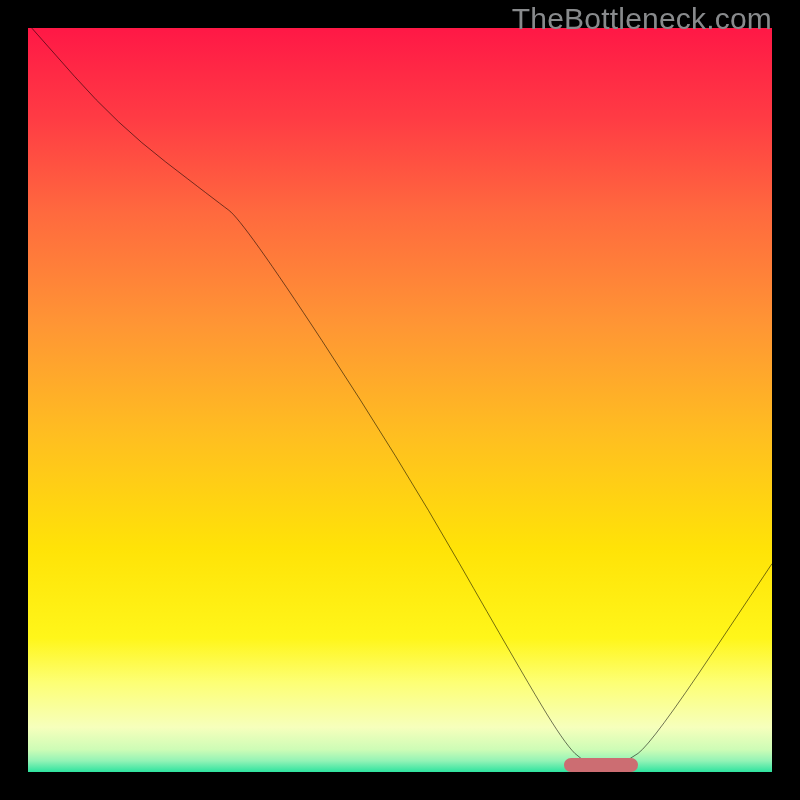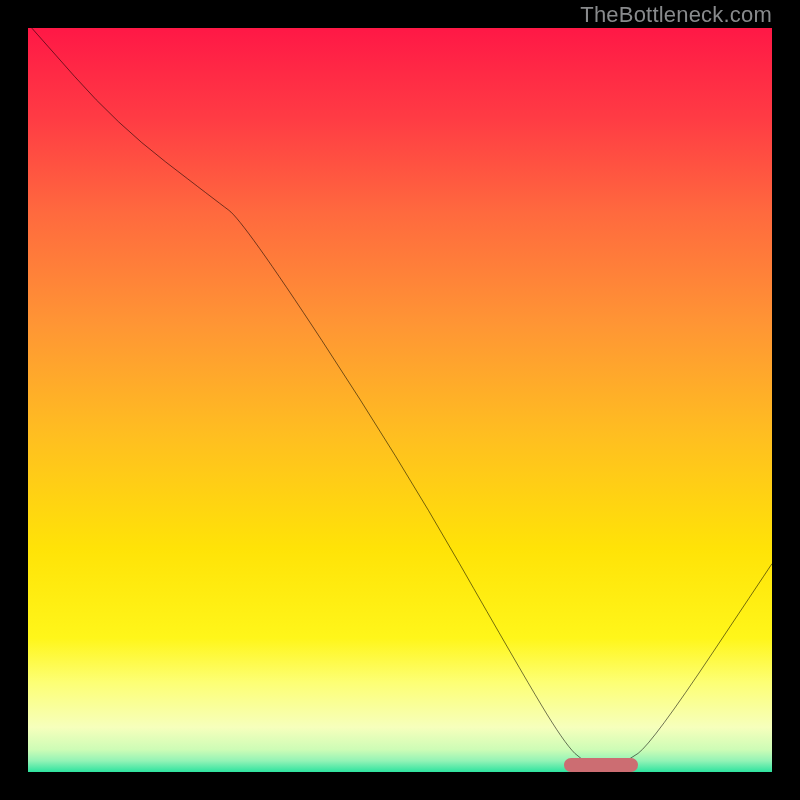--- a/index.html
+++ b/index.html
@@ -9,21 +9,21 @@
     height: 800px;
     background: #000;
     font-family: Arial, Helvetica, sans-serif;
     position: relative;
   }
   .watermark {
     position: absolute;
     top: 2px;
     right: 28px;
     color: #888a8c;
-    font-size: 22px;
+    font-size: 30px;
     font-weight: 500;
     z-index: 10;
     letter-spacing: 0.2px;
   }
   .plot-frame {
     position: absolute;
     left: 24px;
     top: 24px;
     width: 752px;
     height: 752px;

